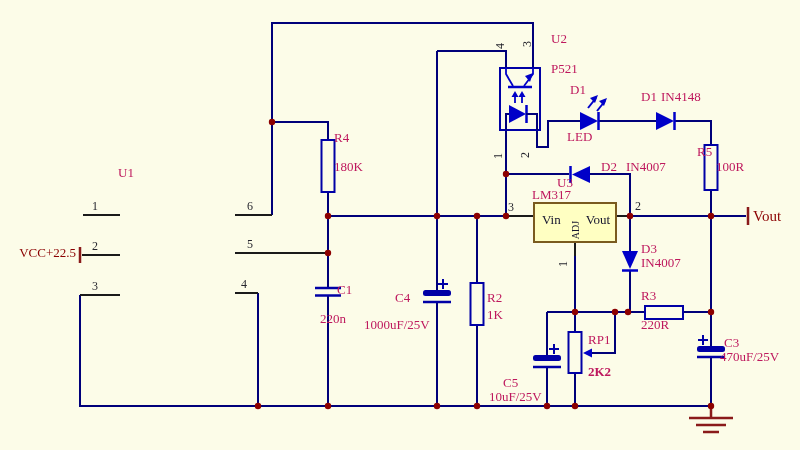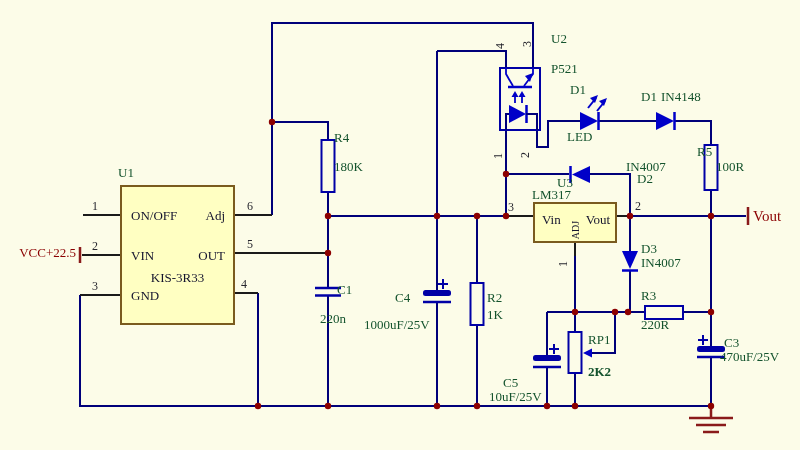--- a/index.html
+++ b/index.html
@@ -1,43 +1,35 @@
 <!DOCTYPE html>
 <html><head>
 <meta charset="utf-8">
 <style>
   html,body{margin:0;padding:0;}
   #canvas{
     position:relative; width:800px; height:450px;
     background:#FCFCE8; overflow:hidden;
     font-family:"Liberation Serif", serif;
   }
-  .lbl{position:absolute; white-space:nowrap; font-size:13px; color:#14532d; line-height:1.1;}
+  .lbl{position:absolute; white-space:nowrap; font-size:13px; color:#be185d; line-height:1.1;}
   .pin{position:absolute; white-space:nowrap; font-size:12px; color:#26262e; line-height:1;}
   .port{color:#8b0000; font-weight:bold;}
   .rotc{transform:translate(-50%,-50%) rotate(-90deg); transform-origin:center;}
   .icbox{
     position:absolute; background:#FFFFC2; border:2px solid #7a5b1e; box-sizing:border-box;
   }
   .icbox span{position:absolute; font-size:13px; color:#14142e; white-space:nowrap;}
   svg{position:absolute; left:0; top:0;}
 </style>
 </head>
 <body>
 
 <div id="canvas">
 
-  <div class="icbox" style="left:120px; top:185px; width:115px; height:140px;">
-    <span style="left:9px; top:21px;">ON/OFF</span>
-    <span style="left:9px; top:61px;">VIN</span>
-    <span style="left:9px; top:101px;">GND</span>
-    <span style="right:8px; top:21px;">Adj</span>
-    <span style="right:8px; top:61px;">OUT</span>
-    <span style="left:50%; transform:translateX(-50%); top:83px;">KIS-3R33</span>
-  </div>
 
   <div class="icbox" style="left:533px; top:202px; width:84px; height:41px;">
     <span style="left:7px; top:8px;">Vin</span>
     <span style="right:5px; top:8px;">Vout</span>
     <span style="left:50%; top:26px; font-size:10px; transform:translate(-50%,-50%) rotate(-90deg);">ADJ</span>
   </div>
 
   <svg width="800" height="450" viewBox="0 0 800 450">
 
     <g stroke="#00007A" stroke-width="2" fill="none">
@@ -224,21 +216,21 @@
   <span class="pin rotc" style="left:527px; top:44px;">3</span>
   <span class="pin rotc" style="left:498px; top:156px;">1</span>
   <span class="pin rotc" style="left:525px; top:155px;">2</span>
 
   <span class="lbl" style="left:570px; top:83px;">D1</span>
   <span class="lbl" style="left:567px; top:130px;">LED</span>
   <span class="lbl" style="left:641px; top:90px;">D1</span>
   <span class="lbl" style="left:661px; top:90px;">IN4148</span>
   <span class="lbl" style="left:697px; top:145px;">R5</span>
   <span class="lbl" style="left:716px; top:160px;">100R</span>
-  <span class="lbl" style="left:601px; top:172px;margin-left:36px;">D2</span>
+  <span class="lbl" style="left:601px; top:160px;">D2</span>
   <span class="lbl" style="left:626px; top:160px;">IN4007</span>
 
   <span class="lbl" style="left:532px; top:176px;margin-left:25px;">U3</span>
   <span class="lbl" style="left:532px; top:188px;">LM317</span>
   <span class="pin" style="left:508px; top:201px;">3</span>
   <span class="pin" style="left:635px; top:200px;">2</span>
   <span class="pin rotc" style="left:563px; top:264px;">1</span>
   <span class="lbl port" style="left:753px; top:208px; font-size:15px; font-weight:normal;">Vout</span>
 
   <span class="lbl" style="left:641px; top:242px;">D3</span>

